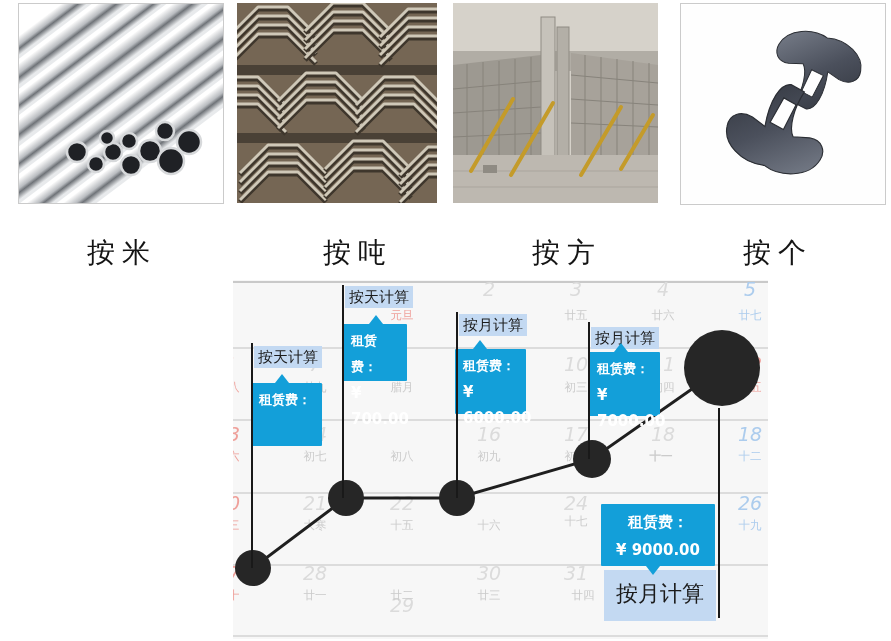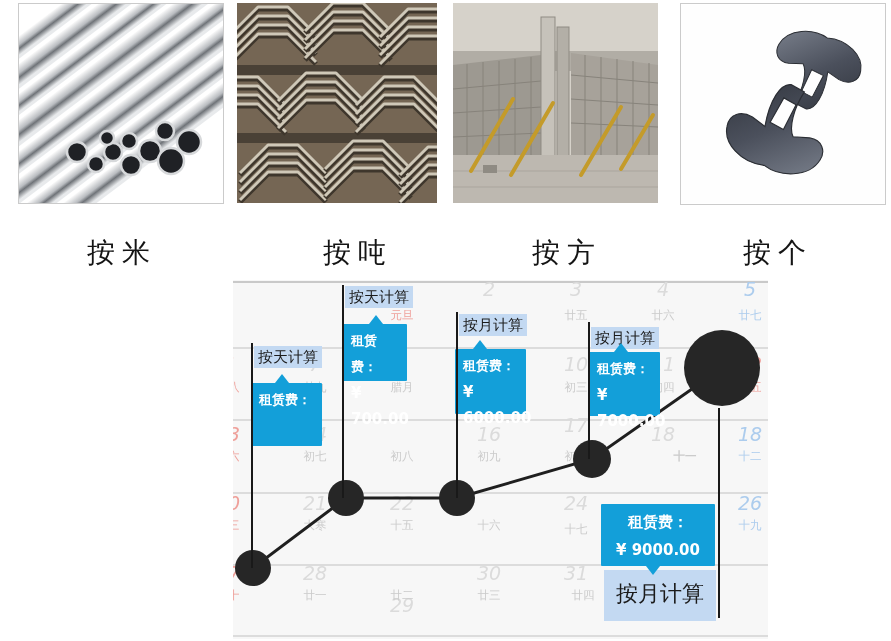--- a/index.html
+++ b/index.html
@@ -63,35 +63,35 @@
       <div class="cell clunar" style="left: 386px; top: 110px; width: 88px; height: 16px; position: absolute;">初四</div>
       <div class="cell cdate cred" style="left: 473px; top: 82px; width: 88px; height: 26px; position: absolute;">12</div>
       <div class="cell clunar cred" style="left: 473px; top: 110px; width: 88px; height: 16px; position: absolute;">初五</div>
       <div class="cell cdate cred" style="left: -49px; top: 152px; width: 88px; height: 26px; position: absolute;">13</div>
       <div class="cell clunar cred" style="left: -49px; top: 179px; width: 88px; height: 16px; position: absolute;">初六</div>
       <div class="cell cdate" style="left: 38px; top: 152px; width: 88px; height: 26px; position: absolute;">14</div>
       <div class="cell clunar" style="left: 38px; top: 179px; width: 88px; height: 16px; position: absolute;">初七</div>
       <div class="cell clunar" style="left: 125px; top: 179px; width: 88px; height: 16px; position: absolute;">初八</div>
       <div class="cell cdate" style="left: 212px; top: 152px; width: 88px; height: 26px; position: absolute;">16</div>
       <div class="cell clunar" style="left: 212px; top: 179px; width: 88px; height: 16px; position: absolute;">初九</div>
-      <div class="cell cdate" style="left: 299px; top: 143px; width: 88px; height: 26px; position: absolute; text-align: center;">17</div>
+      <div class="cell cdate" style="left: 299px; top: 152px; width: 88px; height: 26px; position: absolute; text-align: center;">17</div>
       <div class="cell clunar" style="left: 299px; top: 179px; width: 88px; height: 16px; position: absolute;">初十</div>
       <div class="cell cdate" style="left: 386px; top: 152px; width: 88px; height: 26px; position: absolute;">18</div>
-      <div class="cell clunar" style="left: 408px; top: 179px; width: 88px; height: 16px; position: absolute; font-weight: bold;">十一</div>
+      <div class="cell clunar" style="left: 384px; top: 179px; width: 88px; height: 16px; position: absolute; font-weight: bold;">十一</div>
       <div class="cell cdate cblue" style="left: 473px; top: 152px; width: 88px; height: 26px; position: absolute;">18</div>
       <div class="cell clunar cblue" style="left: 473px; top: 179px; width: 88px; height: 16px; position: absolute;">十二</div>
       <div class="cell cdate cred" style="left: -49px; top: 221px; width: 88px; height: 26px; position: absolute;">20</div>
       <div class="cell clunar cred" style="left: -49px; top: 248px; width: 88px; height: 16px; position: absolute;">十三</div>
       <div class="cell cdate" style="left: 38px; top: 221px; width: 88px; height: 26px; position: absolute;">21</div>
       <div class="cell clunar" style="left: 38px; top: 248px; width: 88px; height: 16px; position: absolute;">大寒</div>
       <div class="cell cdate" style="left: 125px; top: 221px; width: 88px; height: 26px; position: absolute;">22</div>
       <div class="cell clunar" style="left: 125px; top: 248px; width: 88px; height: 16px; position: absolute;">十五</div>
       <div class="cell clunar" style="left: 212px; top: 248px; width: 88px; height: 16px; position: absolute;">十六</div>
       <div class="cell cdate" style="left: 299px; top: 221px; width: 88px; height: 26px; position: absolute;">24</div>
-      <div class="cell clunar" style="left: 299px; top: 252px; width: 88px; height: 16px; position: absolute;">十七</div>
+      <div class="cell clunar" style="left: 299px; top: 244px; width: 88px; height: 16px; position: absolute;">十七</div>
       <div class="cell cdate cblue" style="left: 473px; top: 221px; width: 88px; height: 26px; position: absolute;">26</div>
       <div class="cell clunar cblue" style="left: 473px; top: 248px; width: 88px; height: 16px; position: absolute;">十九</div>
       <div class="cell cdate cred" style="left: -49px; top: 291px; width: 88px; height: 26px; position: absolute;">27</div>
       <div class="cell clunar cred" style="left: -49px; top: 318px; width: 88px; height: 16px; position: absolute;">二十</div>
       <div class="cell cdate" style="left: 38px; top: 291px; width: 88px; height: 26px; position: absolute;">28</div>
       <div class="cell clunar" style="left: 38px; top: 318px; width: 88px; height: 16px; position: absolute;">廿一</div>
       <div class="cell cdate" style="left: 125px; top: 291px; width: 88px; height: 26px; position: absolute; margin-top: 32px;">29</div>
       <div class="cell clunar" style="left: 125px; top: 318px; width: 88px; height: 16px; position: absolute;">廿二</div>
       <div class="cell cdate" style="left: 212px; top: 291px; width: 88px; height: 26px; position: absolute;">30</div>
       <div class="cell clunar" style="left: 212px; top: 318px; width: 88px; height: 16px; position: absolute;">廿三</div>

